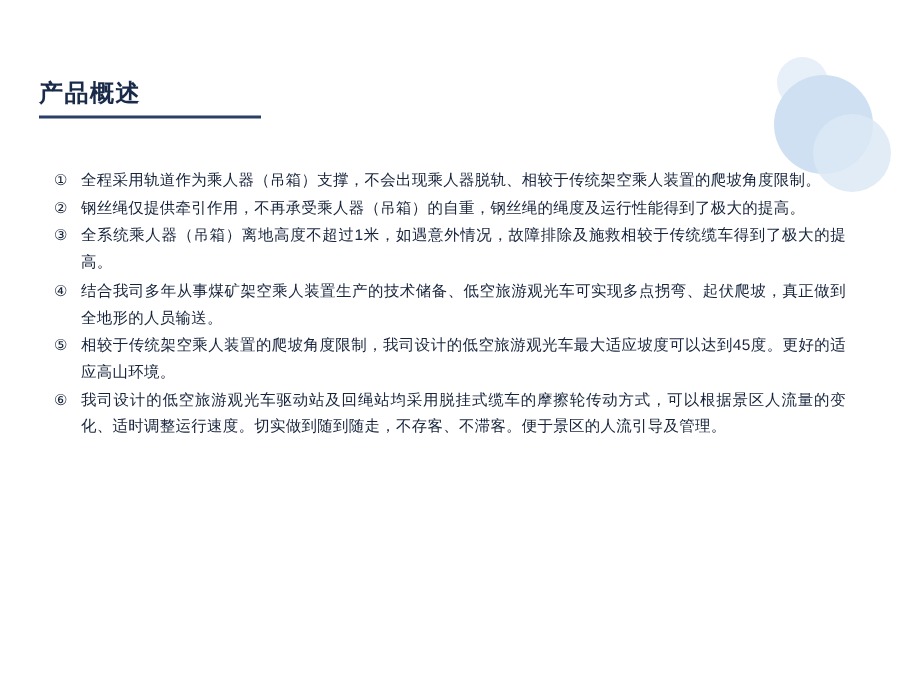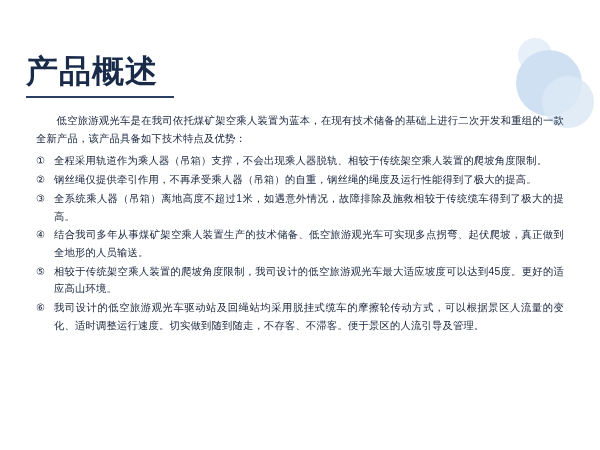--- a/index.html
+++ b/index.html
@@ -48,21 +48,21 @@
     opacity: 0.85;
   }
   .title-wrap {
     position: absolute;
     left: 26px;
     top: 52px;
     width: 320px;
   }
   .title {
     font-family: "DejaVu Sans", sans-serif;
-    font-size: 32px;
+    font-size: 16px;
     font-weight: bold;
     color: #1a2b4a;
     letter-spacing: 1px;
     line-height: 1.2;
     margin: 0;
   }
   .title-rule {
     margin-top: 6px;
     width: 148px;
     height: 2px;
@@ -115,21 +115,20 @@
   <div class="deco deco-small"></div>
   <div class="deco deco-big"></div>
   <div class="deco deco-ring"></div>
 
   <div class="title-wrap">
     <h1 class="title">产品概述</h1>
     <div class="title-rule"></div>
   </div>
 
   <div class="body">
-    <p class="intro">低空旅游观光车是在我司依托煤矿架空乘人装置为蓝本，在现有技术储备的基础上进行二次开发和重组的一款全新产品，该产品具备如下技术特点及优势：</p>
 
     <ol class="points">
       <li>
         <span class="marker">①</span>
         <span class="pt-text">全程采用轨道作为乘人器（吊箱）支撑，不会出现乘人器脱轨、相较于传统架空乘人装置的爬坡角度限制。</span>
       </li>
       <li>
         <span class="marker">②</span>
         <span class="pt-text">钢丝绳仅提供牵引作用，不再承受乘人器（吊箱）的自重，钢丝绳的绳度及运行性能得到了极大的提高。</span>
       </li>

